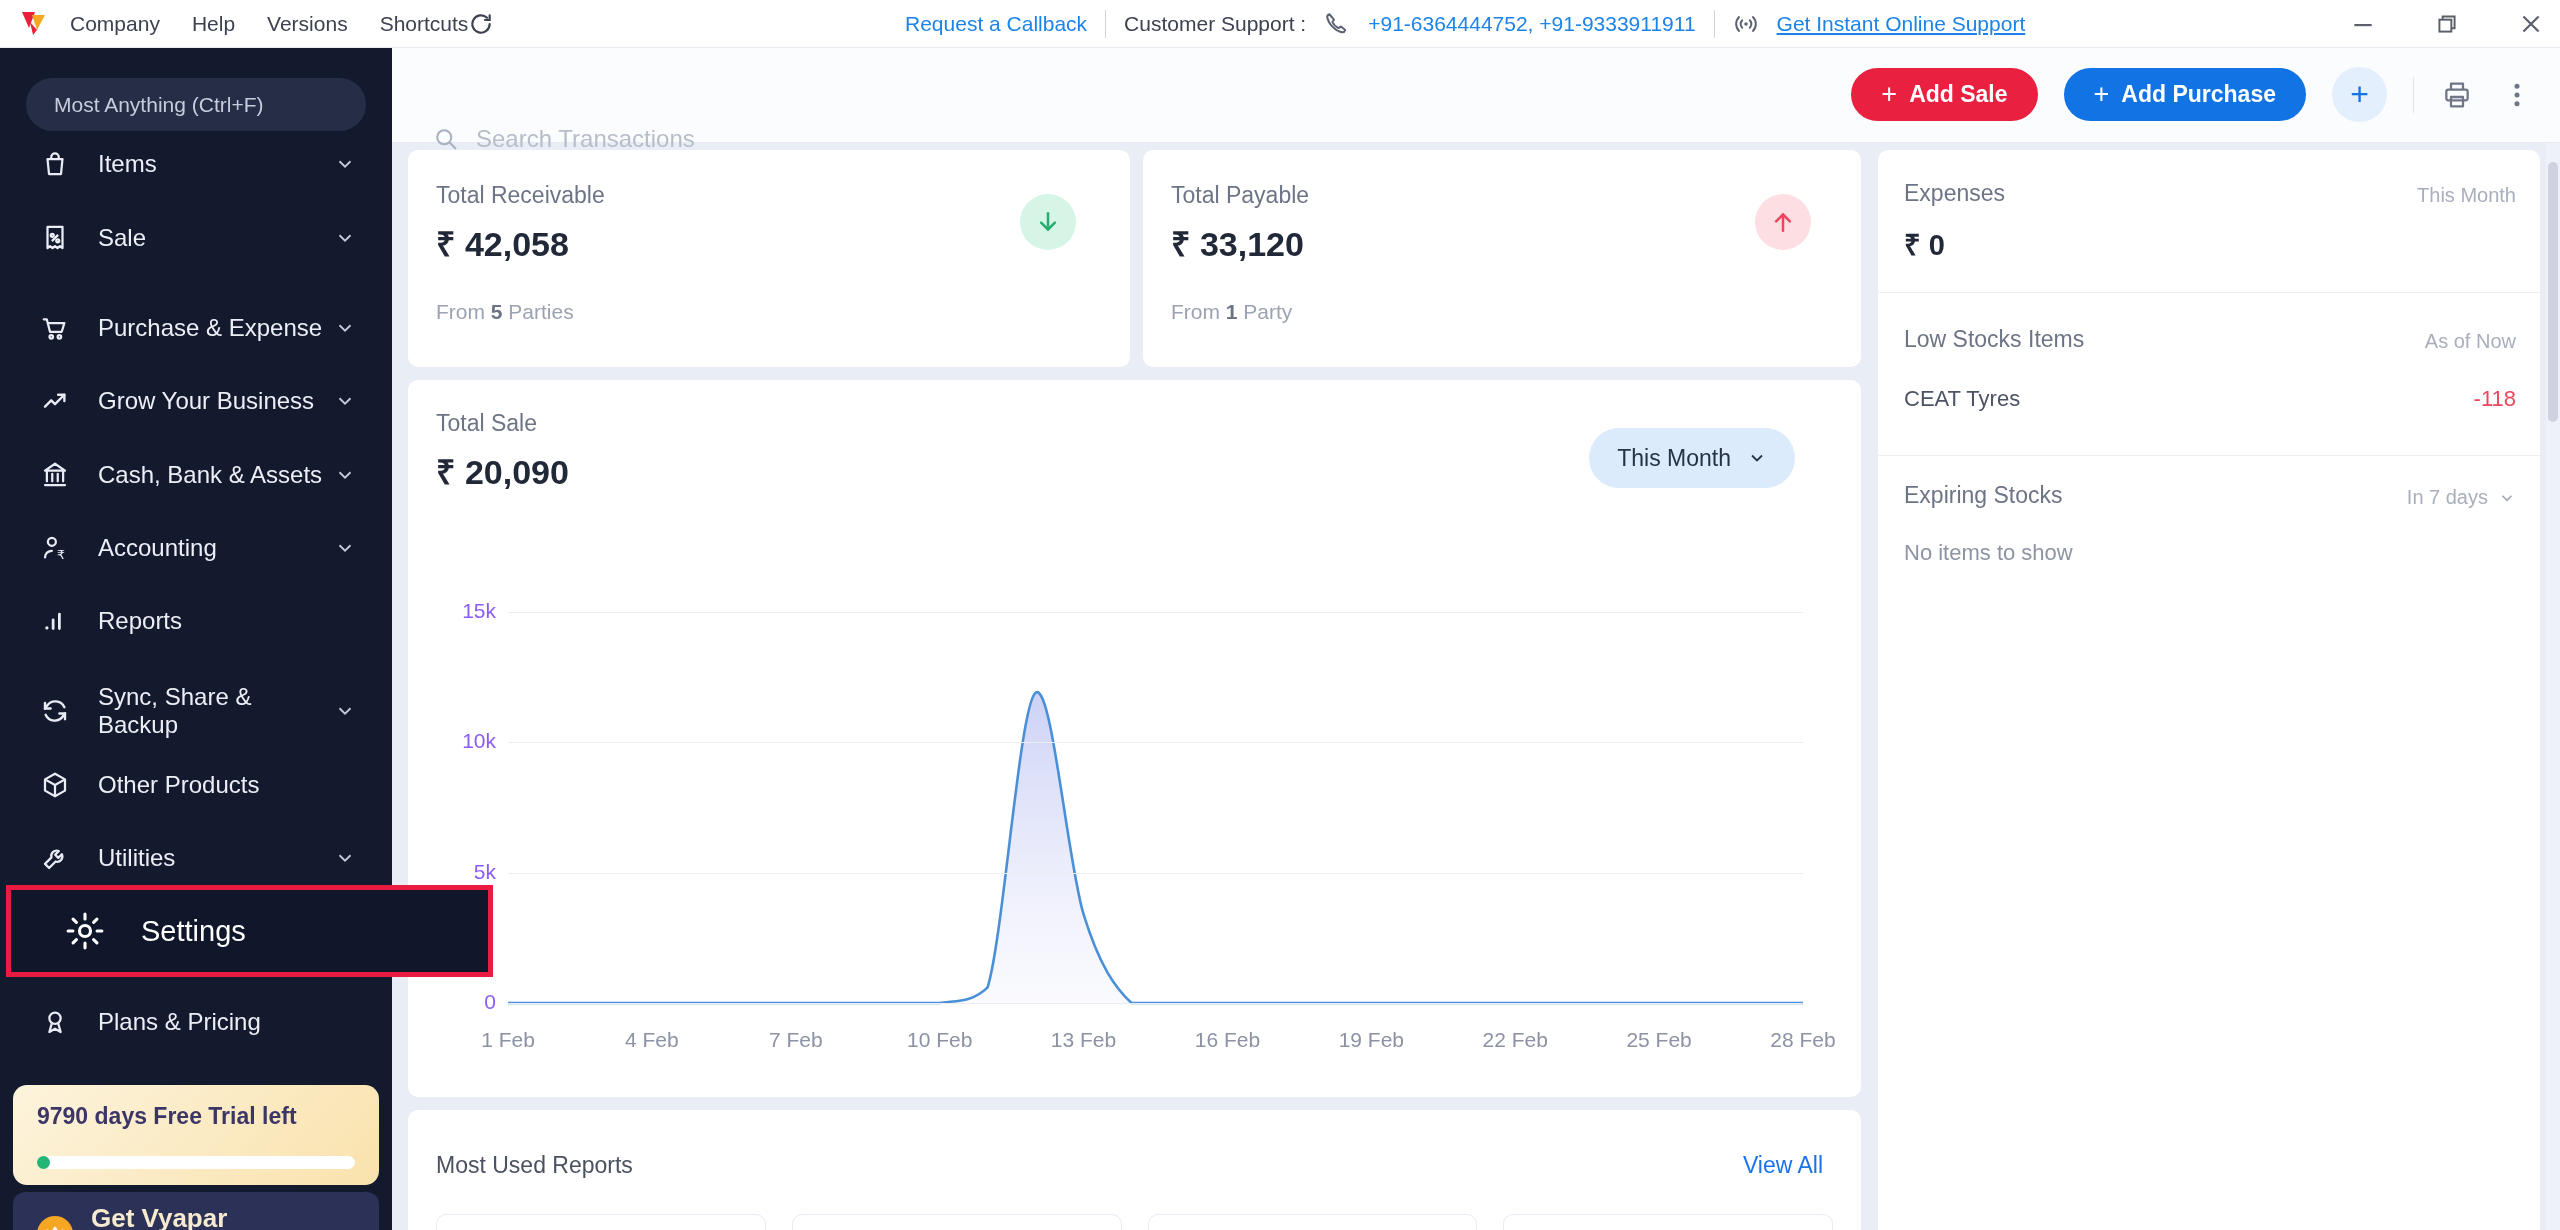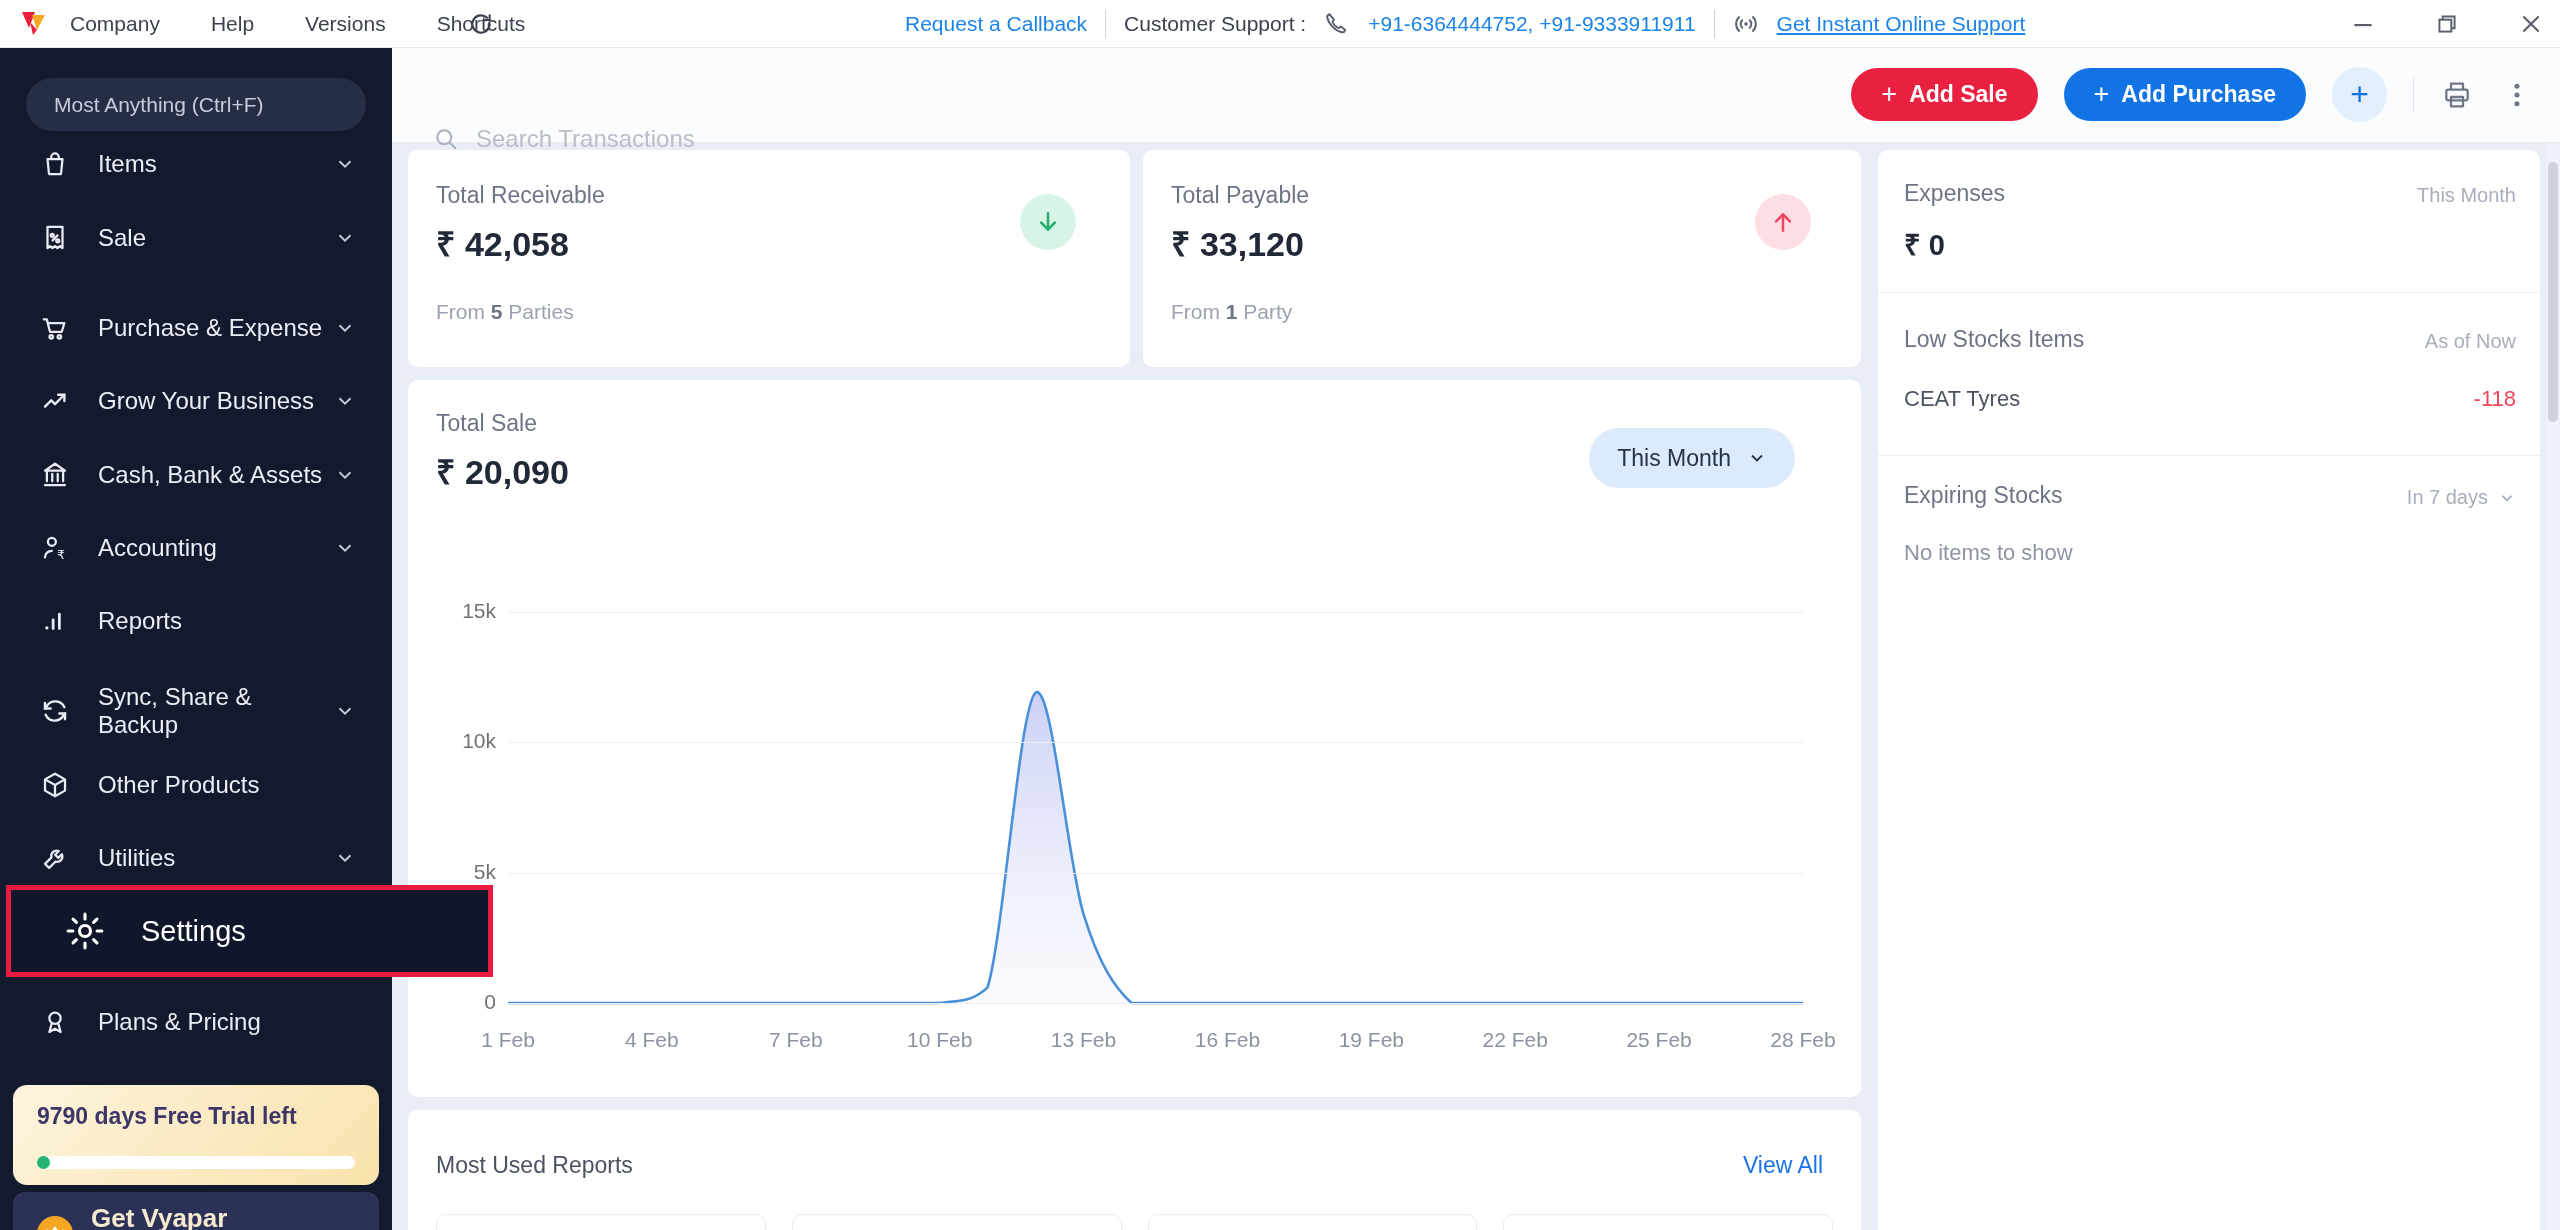--- a/index.html
+++ b/index.html
@@ -1,21 +1,21 @@
 <!DOCTYPE html>
 <html><head>
 <meta charset="utf-8">
 <style>
   html,body{margin:0;padding:0;overflow:hidden;}
   body{width:2560px;height:1230px;position:relative;background:#e9edf5;font-family:"Liberation Sans",sans-serif;}
   svg{display:block;}
   
   .titlebar{position:absolute;left:0;top:0;right:0;height:47px;background:#ffffff;border-bottom:1px solid #e7e9f0;z-index:30;}
   .logo{position:absolute;left:18px;top:8px;width:32px;height:32px;}
-  .menubar{position:absolute;left:70px;top:0;height:47px;display:flex;align-items:center;gap:51px;font-size:21px;color:#3c4250;}
+  .menubar{position:absolute;left:70px;top:0;height:47px;display:flex;align-items:center;gap:32px;font-size:21px;color:#3c4250;}
   .menubar span{cursor:default;}
   .refresh{position:absolute;left:468px;top:11px;width:26px;height:26px;}
   .support{position:absolute;left:905px;top:0;height:47px;display:flex;align-items:center;gap:18px;font-size:21px;}
   .support .vdiv{width:1px;height:28px;background:#cfd3dc;}
   .link-blue{color:#1c84e8;}
   .support .label{color:#3c4250;}
   .underline{text-decoration:underline;}
   .winctl{position:absolute;right:16px;top:0;height:47px;display:flex;align-items:center;gap:58px;}
   .winctl .wbtn{width:26px;height:26px;display:flex;align-items:center;justify-content:center;}
   
@@ -55,21 +55,21 @@
   .stat-sub{position:absolute;left:28px;top:150px;font-size:21px;color:#9ba2b1;}
   .stat-sub b{color:#6d7486;font-weight:bold;}
   .stat-badge{position:absolute;left:612px;top:44px;width:56px;height:56px;border-radius:50%;display:flex;align-items:center;justify-content:center;}
   .badge-green{background:#d7f5e7;}
   .badge-red{background:#fddfe3;}
   
   .sale-title{position:absolute;left:28px;top:30px;font-size:23px;color:#6d7486;}
   .sale-amount{position:absolute;left:28px;top:68px;font-size:34px;font-weight:bold;color:#212838;}
   .period-pill{position:absolute;right:66px;top:48px;height:60px;border-radius:30px;background:#dcebfc;color:#273246;font-size:23px;display:flex;align-items:center;padding:0 28px;gap:16px;cursor:pointer;}
   .gridline{position:absolute;height:1px;background:#eceef3;}
-  .ytick{position:absolute;width:58px;text-align:right;font-size:21px;color:#737373;}
+  .ytick{position:absolute;width:58px;text-align:right;font-size:21px;color:#8b5cf6;}
   .xtick{position:absolute;width:90px;text-align:center;font-size:21px;color:#8b92a3;}
   .chart-svg{position:absolute;left:100px;top:225px;}
   
   .reports-title{position:absolute;left:28px;top:42px;font-size:23px;color:#4a5160;}
   .view-all{position:absolute;right:38px;top:42px;font-size:23px;color:#1a73e8;cursor:pointer;}
   .report-grid{position:absolute;left:28px;right:28px;top:104px;display:flex;gap:26px;}
   .report-ph{flex:1;height:120px;border:1px solid #e9ebf2;border-radius:10px;background:#fff;}
   
   .rp-title{position:absolute;left:26px;font-size:23px;color:#6d7486;}
   .rp-period{position:absolute;right:24px;font-size:20px;color:#a8aebc;display:flex;align-items:center;gap:10px;}

